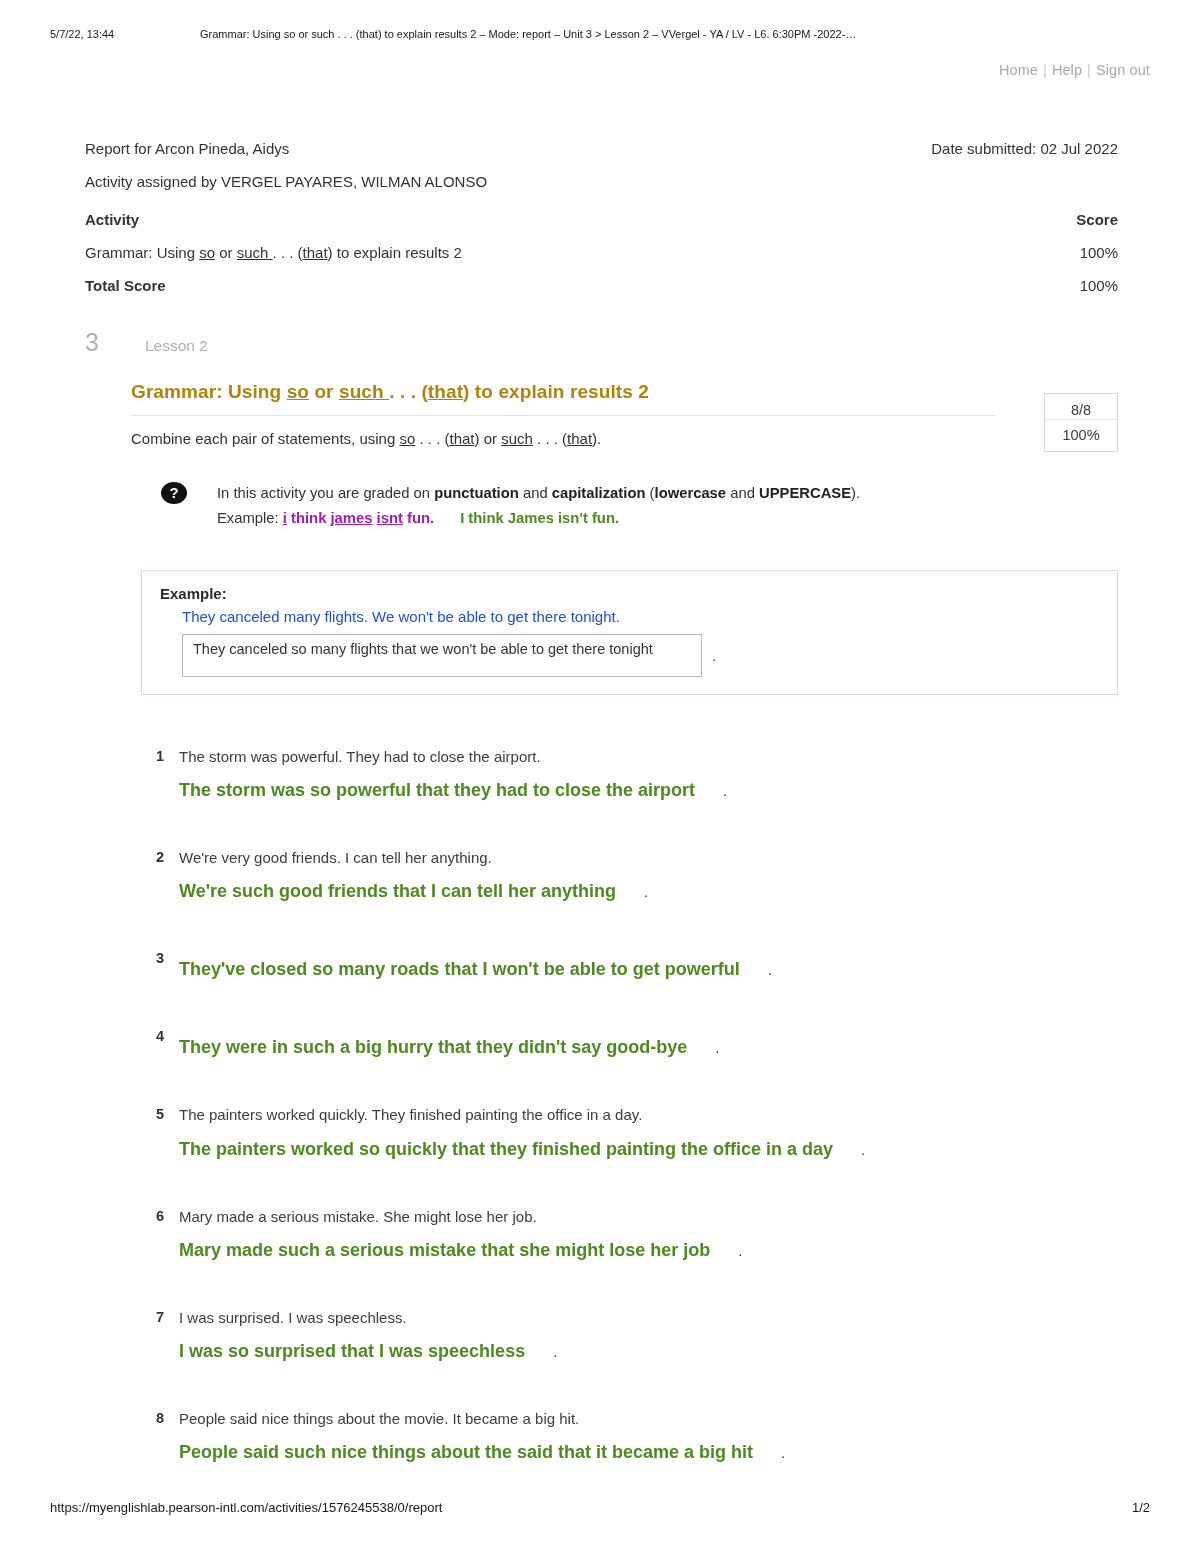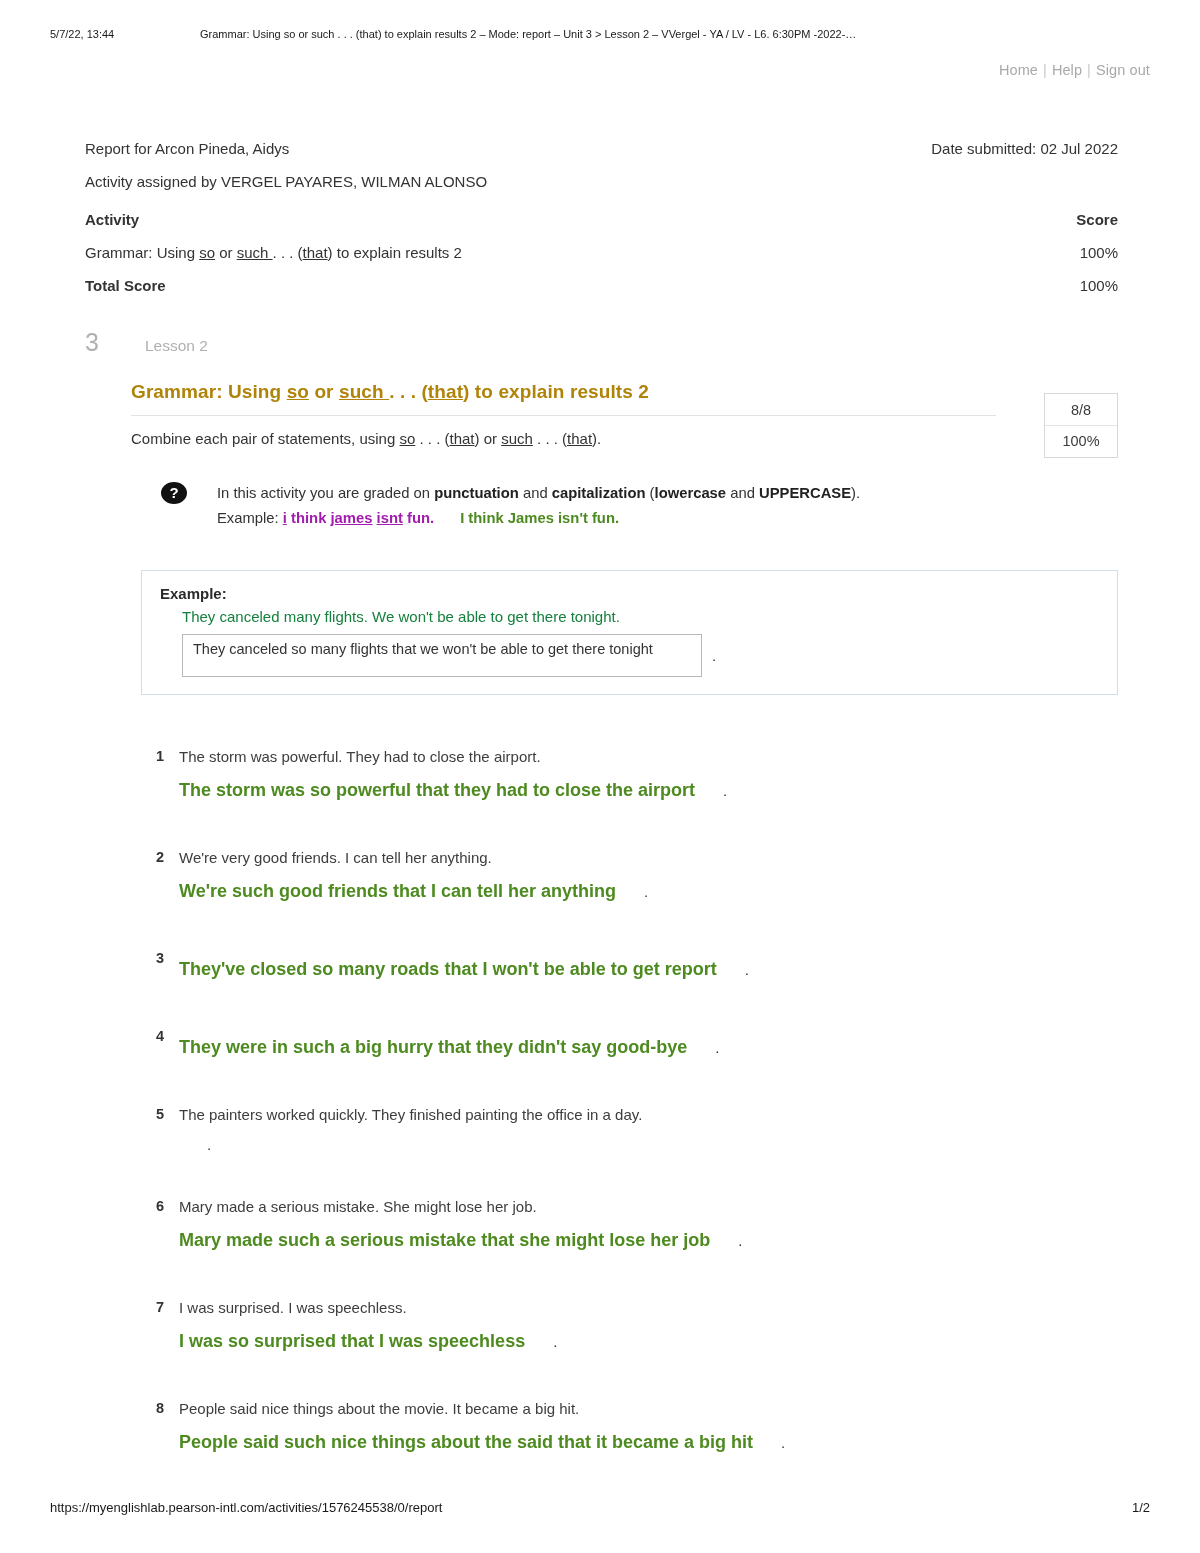--- a/index.html
+++ b/index.html
@@ -152,21 +152,21 @@
     right: 0px;
     top: 12px;
     width: 72px;
     border: 1px solid #d7d7d7;
     background: #fff;
     text-align: center;
     font-size: 14.5px;
     color: #3b3b3b;
   }
   .score-box .sb-top {
-    padding: 8px 0 7px 0;
+    padding: 8px 0 1px 0;
     border-bottom: 1px solid #e3e3e3;
   }
   .score-box .sb-bot {
     padding: 7px 0 8px 0;
   }
 
   
   .grading-note {
     display: flex;
     margin-top: 34px;
@@ -208,21 +208,21 @@
     box-sizing: border-box;
   }
   .example-box .ex-label {
     font-size: 15px;
     font-weight: bold;
     color: #2b2b2b;
     margin-bottom: 6px;
   }
   .example-box .ex-prompt {
     font-size: 15px;
-    color: #15803d;
+    color: #1d4ed8;
     margin-left: 22px;
     margin-bottom: 9px;
   }
   .ex-answer-line {
     margin-left: 22px;
     display: flex;
     align-items: center;
   }
   .ex-input {
     border: 1px solid #b9b9b9;
@@ -392,41 +392,42 @@
               <span class="q-answer">We're such good friends that I can tell her anything</span>
               <span class="q-period">.</span>
             </div>
           </div>
         </div>
 
         <div class="q-item">
           <div class="q-num">3</div>
           <div class="q-body">
             <div class="q-answer-line">
-              <span class="q-answer">They've closed so many roads that I won't be able to get report</span>
+              <span class="q-answer">They've closed so many roads that I won't be able to get powerful</span>
               <span class="q-period">.</span>
             </div>
           </div>
         </div>
 
         <div class="q-item">
           <div class="q-num">4</div>
           <div class="q-body">
             <div class="q-answer-line">
               <span class="q-answer">They were in such a big hurry that they didn't say good-bye</span>
               <span class="q-period">.</span>
             </div>
           </div>
         </div>
 
         <div class="q-item">
           <div class="q-num">5</div>
           <div class="q-body">
             <div class="q-prompt">The painters worked quickly. They finished painting the office in a day.</div>
             <div class="q-answer-line">
+              <span class="q-answer">The painters worked so quickly that they finished painting the office in a day</span>
               <span class="q-period">.</span>
             </div>
           </div>
         </div>
 
         <div class="q-item">
           <div class="q-num">6</div>
           <div class="q-body">
             <div class="q-prompt">Mary made a serious mistake. She might lose her job.</div>
             <div class="q-answer-line">

